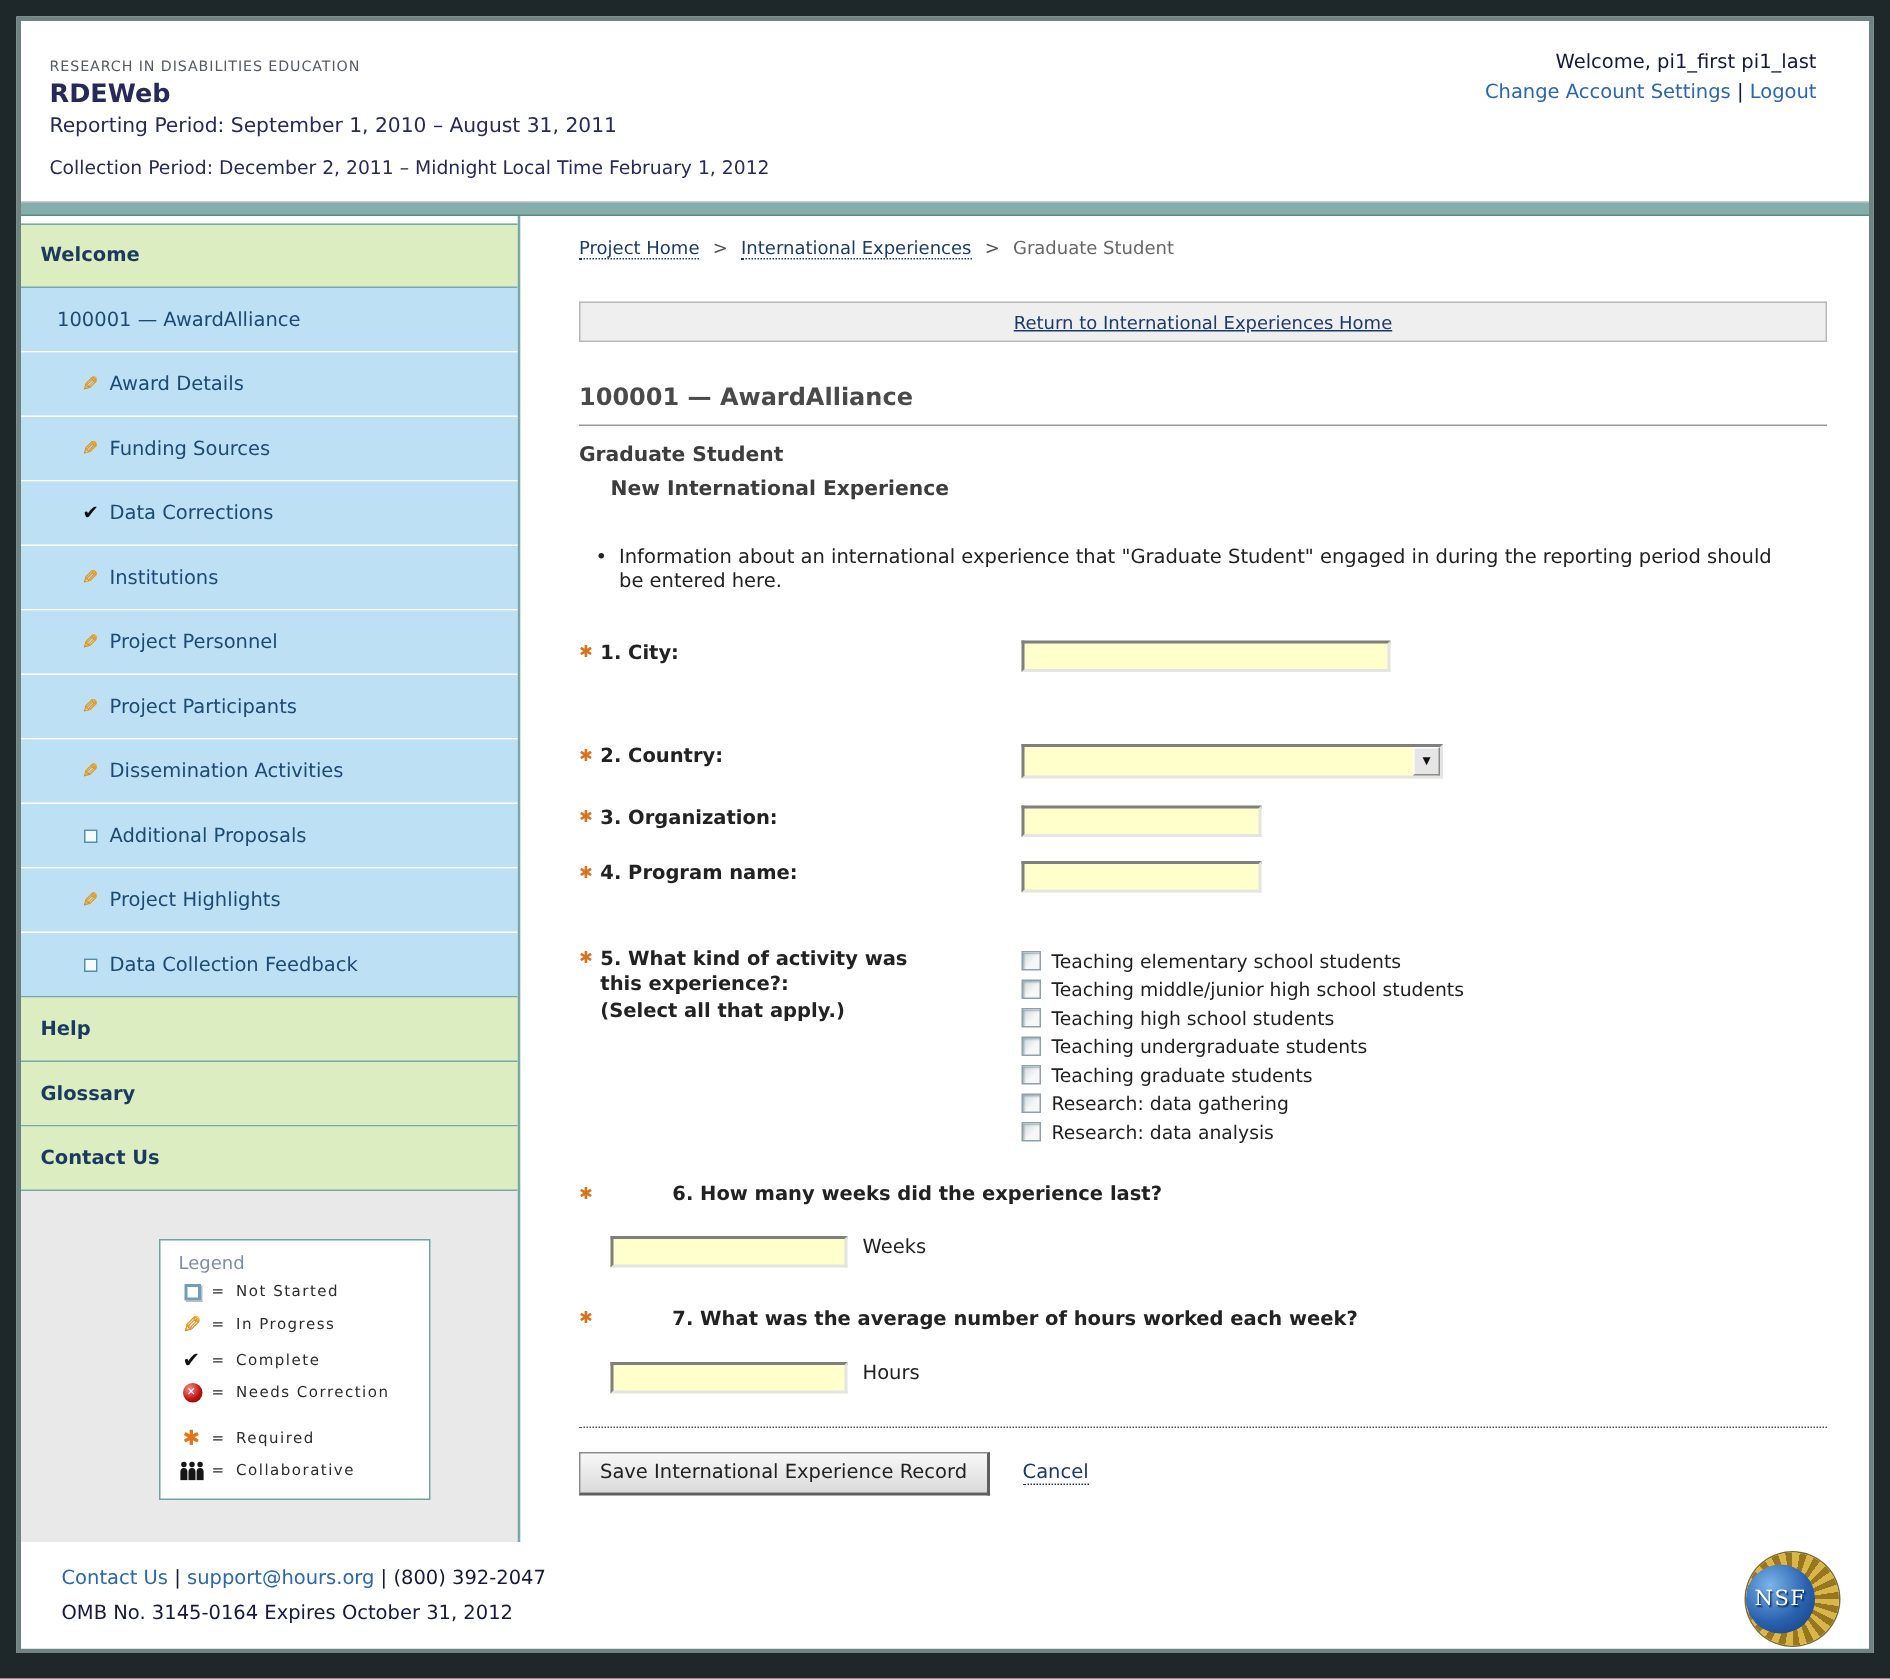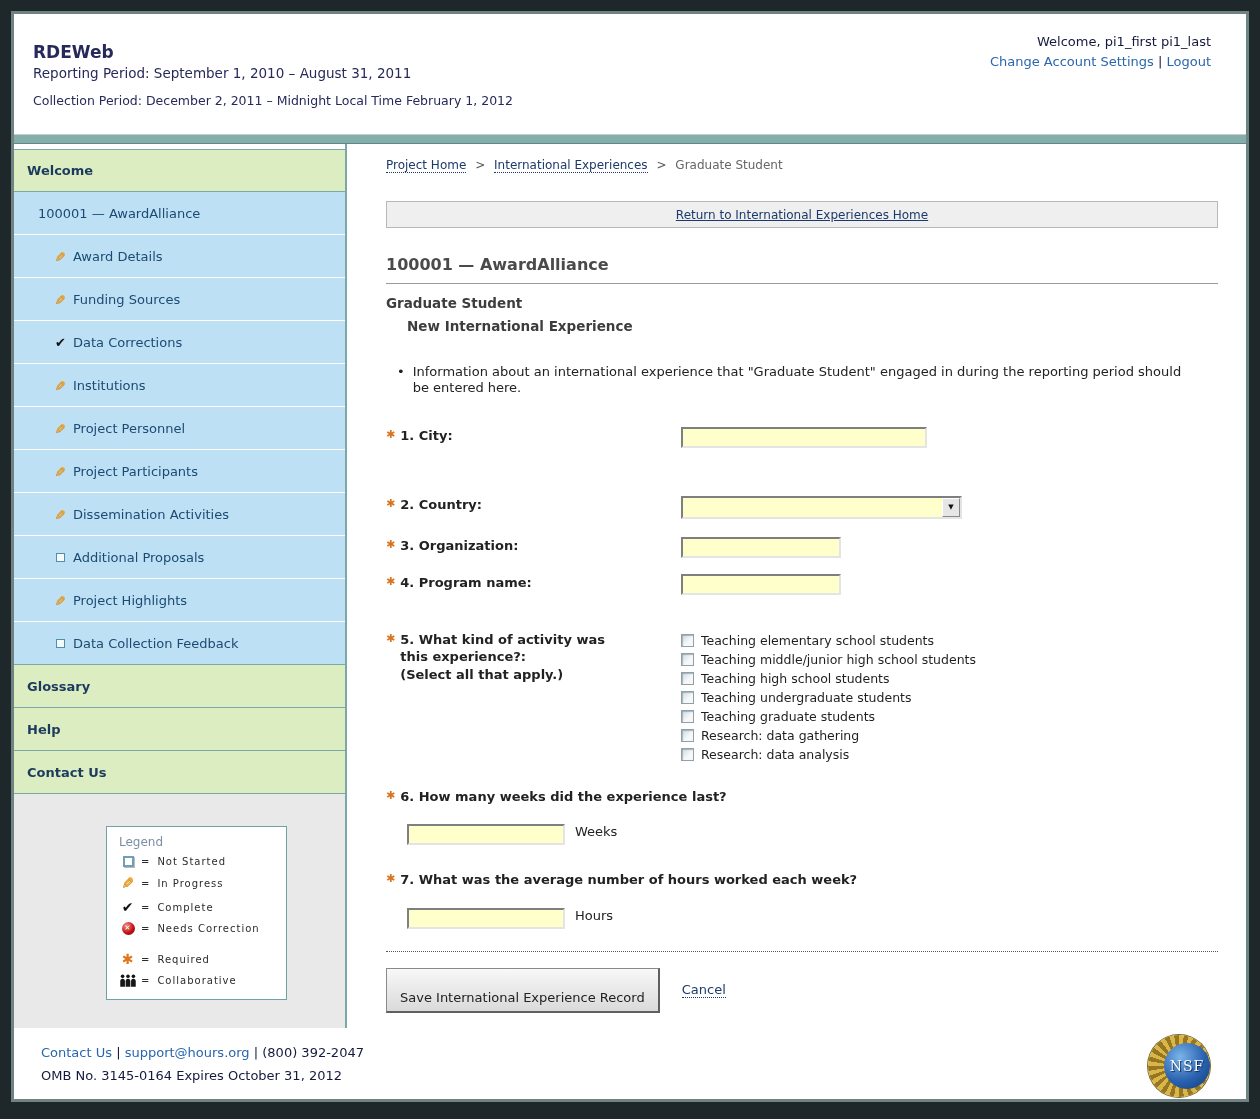--- a/index.html
+++ b/index.html
@@ -73,41 +73,42 @@
   .yellow-input { background:#ffffcc; border-top:2px solid #7f7f7f; border-left:2px solid #7f7f7f; border-bottom:2px solid #e4e4e4; border-right:2px solid #e4e4e4; height:21px; font-size:13px; font-family:"DejaVu Sans",sans-serif; padding:0 3px; outline:none; }
   .w-city { width:246px; }
   .w-small { width:160px; }
   .w-num { width:158px; }
   .combo { width:281px; height:23px; background:#ffffcc; border-top:2px solid #7f7f7f; border-left:2px solid #7f7f7f; border-bottom:2px solid #e4e4e4; border-right:2px solid #e4e4e4; display:flex; justify-content:flex-end; align-items:stretch; cursor:pointer; }
   .combo-btn { width:18px; background:#e6e6e6; border:1px solid #8a8a8a; border-top-color:#fff; border-left-color:#fff; display:flex; align-items:center; justify-content:center; font-size:7px; color:#111; }
   .cb-list { display:flex; flex-direction:column; }
   .cb-row { display:flex; align-items:center; height:19px; font-size:12.5px; color:#1f1f1f; }
   .cb { width:13px; height:13px; flex:none; margin-right:7px; border:1px solid #8da0ab; background:linear-gradient(135deg,#ccd9e0,#f7f7f7 60%); box-shadow:inset 1px 1px 1px rgba(90,110,125,0.45); cursor:pointer; }
   .fullrow { margin-bottom:10px; }
-  .fullrow .flabel { width:auto; }
+  .fullrow .flabel { width:auto;gap:48px; }
   .inline-input-row { display:flex; align-items:flex-start; margin:19px 0 26px 21px; }
   .unit { margin-left:10px; font-size:13px; color:#222; }
   .dotted-sep { border-top:1px dotted #555; margin-top:22px; }
   .actions { margin-top:16px; display:flex; align-items:center; }
-  .save-btn { font-family:"DejaVu Sans",sans-serif; font-size:13px; color:#222; background:linear-gradient(#f8f8f8,#dadada); border:1px solid #8a8a8a; border-right:2px solid #5f5f5f; border-bottom:2px solid #5f5f5f; padding:21px 13px 6px; cursor:pointer; }
+  .save-btn { font-family:"DejaVu Sans",sans-serif; font-size:13px; color:#222; background:linear-gradient(#f8f8f8,#dadada); border:1px solid #8a8a8a; border-right:2px solid #5f5f5f; border-bottom:2px solid #5f5f5f; padding:5px 13px 6px; cursor:pointer; }
   .cancel-link { margin-left:22px; font-size:13px; color:#1b3a6b; text-decoration:none; border-bottom:1px dotted #1b3a6b; cursor:pointer; }
 
   
   .footer { position:relative; height:77px; background:#fff; padding:17px 0 0 27px; }
   .foot-line1 { font-size:13px; color:#15193d; }
   .foot-line2 { font-size:13px; color:#15193d; margin-top:8px; }
-  .nsf { position:absolute; right:36px; top:7px; width:62px; height:62px; border-radius:50%; background:repeating-conic-gradient(from 0deg, #d9b64a 0deg 9deg, #97761f 9deg 18deg); display:flex; align-items:center; justify-content:flex-end; box-shadow:0 0 0 1px #7a6a28; }
+  .nsf { position:absolute; right:20px; top:7px; width:62px; height:62px; border-radius:50%; background:repeating-conic-gradient(from 0deg, #d9b64a 0deg 9deg, #97761f 9deg 18deg); display:flex; align-items:center; justify-content:flex-start; box-shadow:0 0 0 1px #7a6a28; }
   .nsf-globe { width:46px; height:46px; border-radius:50%; background:radial-gradient(circle at 35% 30%, #7ab4e8, #2a62b0 55%, #123a78); display:flex; align-items:center; justify-content:center; color:#fff; font-family:"DejaVu Serif", serif; font-size:14px; letter-spacing:1px; text-shadow:1px 1px 1px #0a2450; }
 </style>
 </head>
 <body>
 
 <div class="page">
 
   <div class="hdr">
+    <div class="hdr-eyebrow">RESEARCH IN DISABILITIES EDUCATION</div>
     <div class="hdr-app">RDEWeb</div>
     <div class="hdr-reporting">Reporting Period: September 1, 2010 – August 31, 2011</div>
     <div class="hdr-collection">Collection Period: December 2, 2011 – Midnight Local Time February 1, 2012</div>
     <div class="hdr-right">
       <div class="hdr-welcome">Welcome, pi1_first pi1_last</div>
       <div class="hdr-links">
         <a class="blue-link">Change Account Settings</a>
         <span>|</span>
         <a class="blue-link">Logout</a>
       </div>
@@ -193,25 +194,25 @@
       </div>
 
       <div class="srow blue item sep-teal">
         <span class="sicon">
             <span class="sq-glyph"></span>
           </span>
         <span>Data Collection Feedback</span>
       </div>
 
       <div class="srow header sep-teal">
+        <span>Help</span>
+      </div>
+
+      <div class="srow header sep-teal">
         <span>Glossary</span>
-      </div>
-
-      <div class="srow header sep-teal">
-        <span>Help</span>
       </div>
 
       <div class="srow header sep-teal">
         <span>Contact Us</span>
       </div>
 
       <div class="side-gray">
         <div class="legend">
           <div class="legend-title">Legend</div>
 

